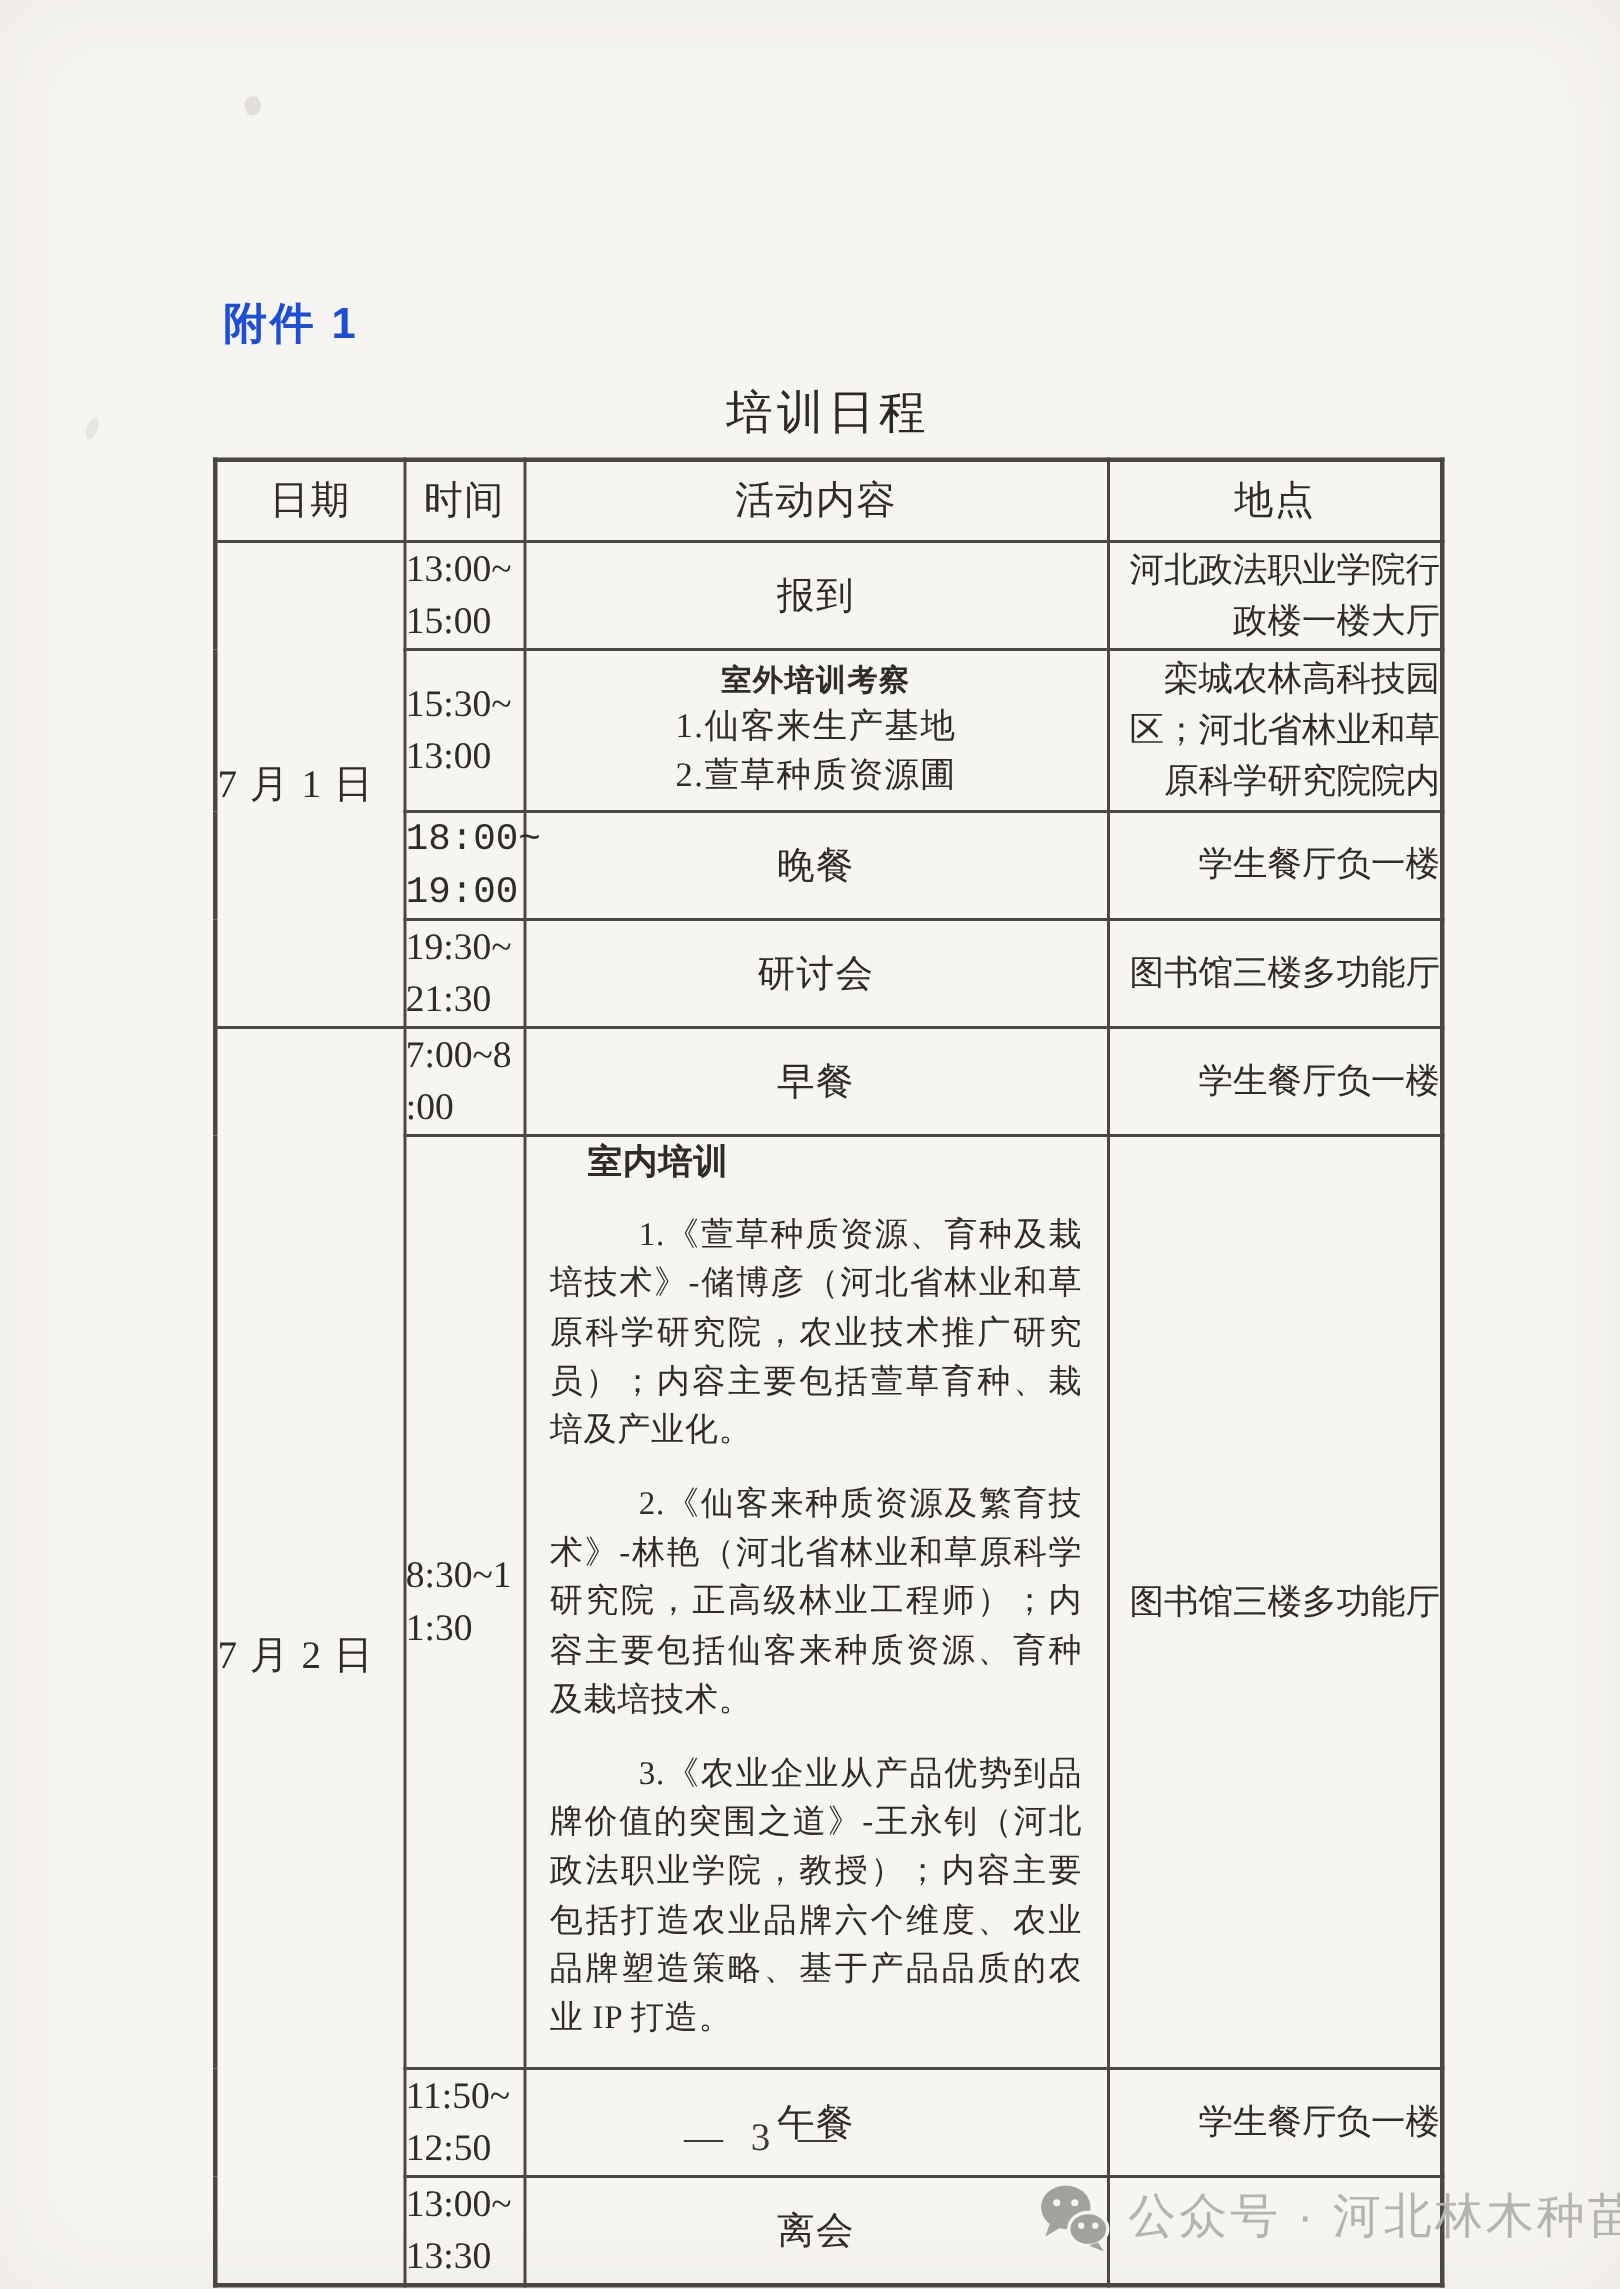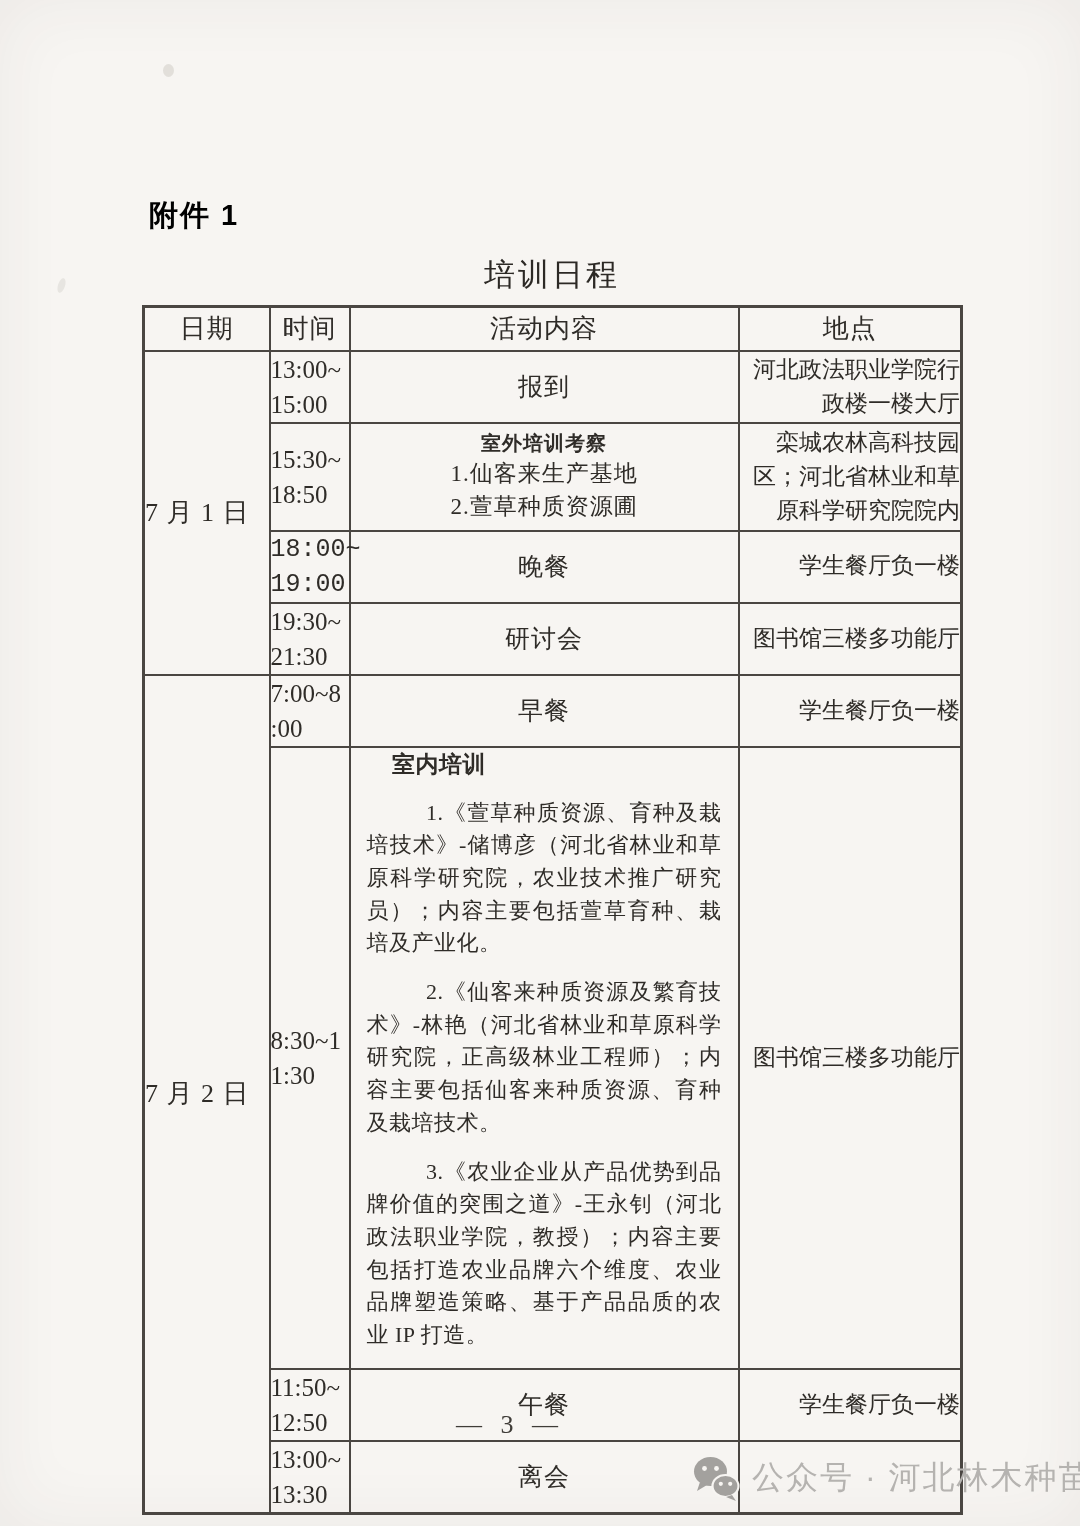--- a/index.html
+++ b/index.html
@@ -15,41 +15,41 @@
     box-shadow:inset 0 0 70px rgba(60,55,45,.06);
   }
   
   .smudge{position:absolute;background:#d8d5d0;border-radius:50%;opacity:.7;}
   .smudge.a{left:163px;top:64px;width:11px;height:13px;}
   .smudge.b{left:58px;top:278px;width:7px;height:15px;transform:rotate(18deg);opacity:.5;}
 
   .attachment{
     position:absolute;left:149px;top:196px;
     font-family:"Liberation Sans","DejaVu Sans",sans-serif;
-    font-size:29px;font-weight:600;letter-spacing:2px;color:#000000;
+    font-size:29px;font-weight:600;letter-spacing:2px;color:#1d4ed8;
   }
   .doc-title{
     position:absolute;left:552px;top:254px;transform:translateX(-50%);
     font-family:"Liberation Sans","DejaVu Sans",sans-serif;
     font-size:31px;font-weight:400;letter-spacing:3px;color:#2c2925;
     white-space:nowrap;
   }
 
   table.schedule{
     position:absolute;left:142px;top:305px;
     width:818px;border-collapse:collapse;table-layout:fixed;
     border:3px solid #4a4642;
     font-size:25px;color:#2f2c28;
   }
   table.schedule td,table.schedule th{
     border:2px solid #4a4642;
     padding:0;vertical-align:middle;
     font-weight:normal;
   }
-  tr.h-header{height:44px;}
+  tr.h-header{height:54px;}
   tr.h-r1{height:70px;}
   tr.h-r2{height:108px;}
   tr.h-r3{height:64px;font-family:Liberation Mono, monospace;}
   tr.h-r4{height:65px;}
   tr.h-r5{height:61px;}
   tr.h-r6{height:459px;}
   tr.h-r7{height:66px;}
   tr.h-r8{height:67px;}
 
   th.col-head{font-size:26px;font-weight:700;text-align:center;letter-spacing:1px;}
@@ -119,21 +119,21 @@
         <td class="date-cell" rowspan="4">7 月 1 日</td>
         <td class="time-cell">13:00~
 15:00</td>
         <td class="activity-cell">报到</td>
         <td class="location-cell">河北政法职业学院行
 政楼一楼大厅</td>
       </tr>
 
       <tr class="h-r2">
         <td class="time-cell">15:30~
-18:50</td>
+13:00</td>
         <td class="activity-cell">
           <div class="act-title">室外培训考察</div>
           <div class="act-line">1.仙客来生产基地</div>
           <div class="act-line">2.萱草种质资源圃</div>
         </td>
         <td class="location-cell">栾城农林高科技园
 区；河北省林业和草
 原科学研究院院内</td>
       </tr>
 

